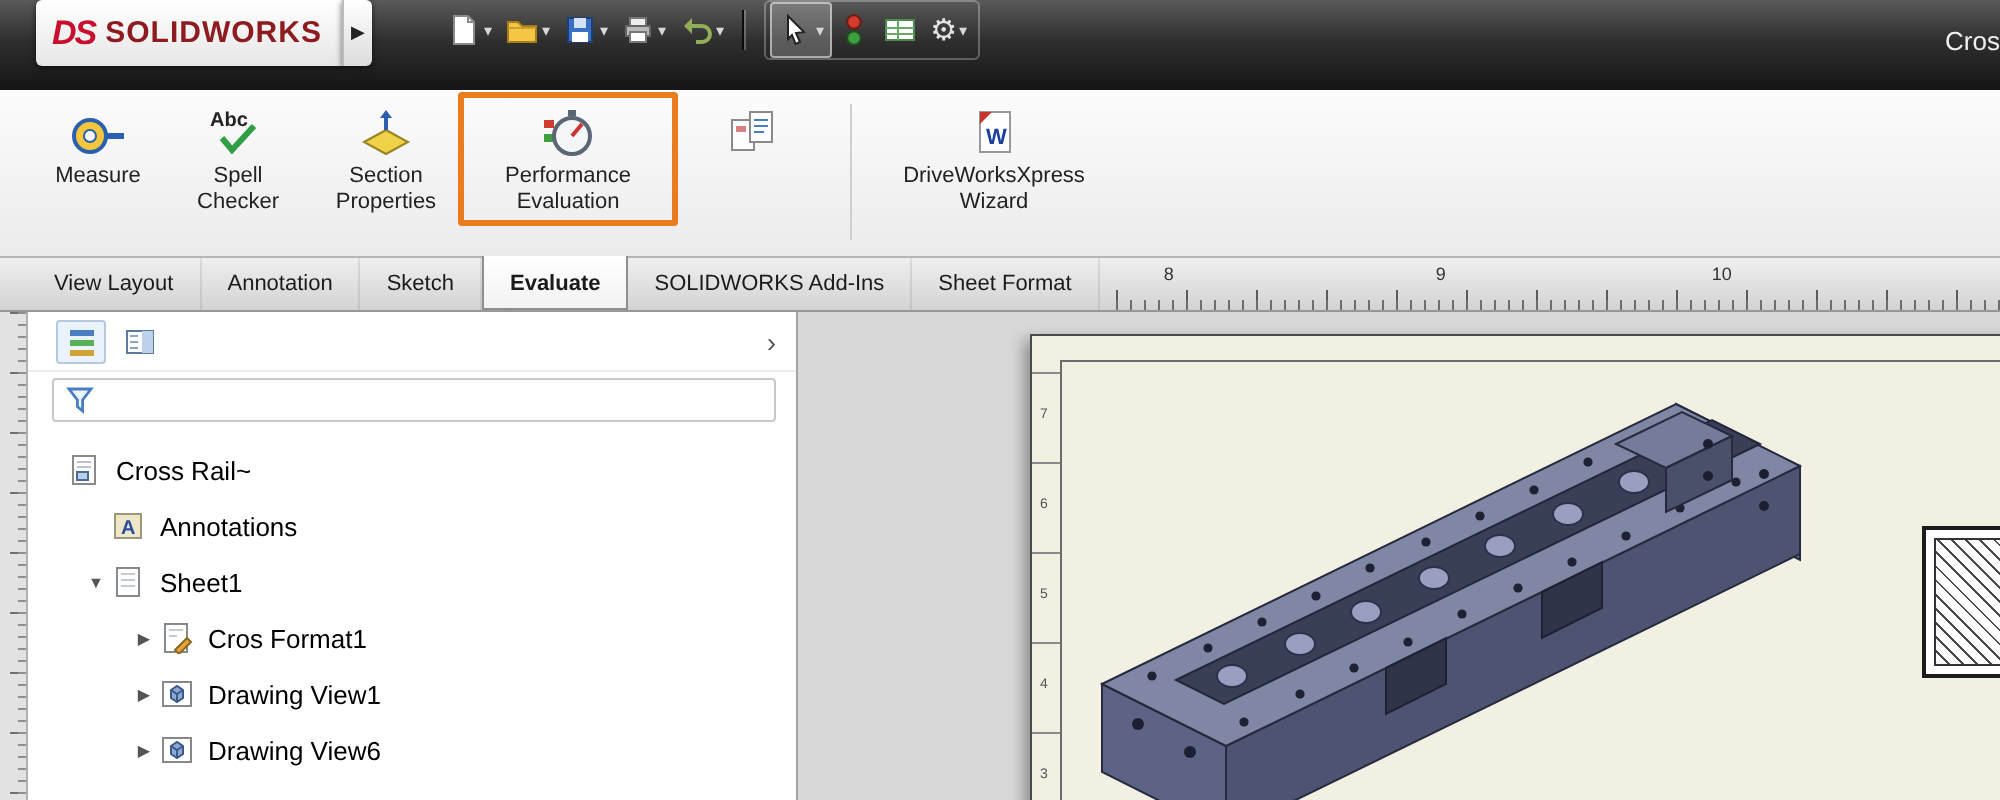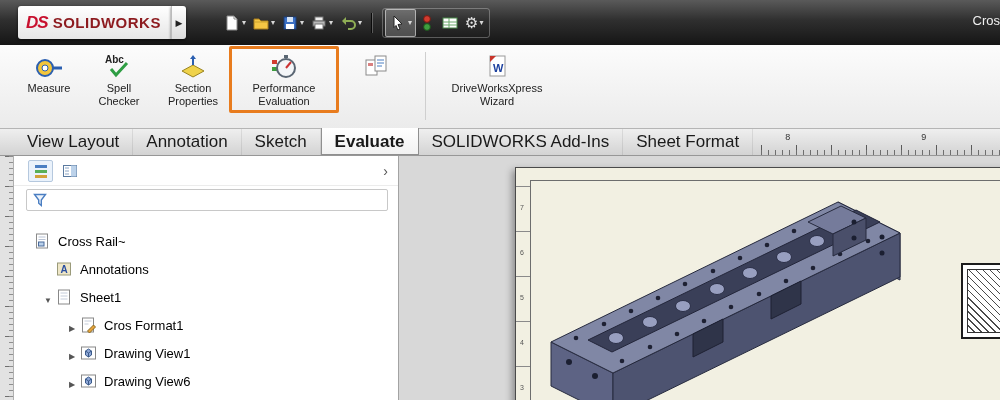--- a/index.html
+++ b/index.html
@@ -1,20 +1,20 @@
 <!DOCTYPE html>
 <html><head>
 <meta charset="utf-8">
 <style>
 *{box-sizing:border-box;margin:0;padding:0}
 body{font-family:"Liberation Sans","DejaVu Sans",sans-serif;background:#888}
 .app{position:relative;width:1000px;height:400px;overflow:hidden;background:#fff;color:#222;font-size:12px}
 
 
-.titlebar{height:45px;background:linear-gradient(180deg,#5a5a5a 0%,#2f2f2f 45%,#151515 100%);display:flex;align-items:center;position:relative}
+.titlebar{height:45px;background:linear-gradient(180deg,#5a5a5a 0%,#2f2f2f 45%,#151515 100%);display:flex;align-items:flex-start;position:relative}
 .logo-box{margin-left:18px;height:33px;background:linear-gradient(#ffffff,#e6e6e6);border-radius:3px 0 0 3px;display:flex;align-items:center;padding:0 10px 0 8px;box-shadow:0 1px 3px rgba(0,0,0,.6)}
 .logo-ds{color:#c8102e;font-weight:bold;font-style:italic;font-size:17px;margin-right:5px;letter-spacing:-1px}
 .logo-text{color:#8d1b1f;font-weight:bold;font-size:15px;letter-spacing:.5px}
 .logo-arrow{width:15px;height:33px;background:linear-gradient(#fff,#dcdcdc);border-radius:0 3px 3px 0;border-left:1px solid #bbb;display:flex;align-items:center;justify-content:center;color:#222;font-size:9px;box-shadow:0 1px 3px rgba(0,0,0,.6)}
 .qat{display:flex;align-items:center;margin-left:34px}
 .qat-btn{display:flex;align-items:center;height:28px;padding:0 3px;border-radius:3px}
 .caret{color:#d8d8d8;font-size:8px;margin-left:1px}
 .qat-sep{width:1px;height:20px;background:#0a0a0a;box-shadow:1px 0 0 rgba(255,255,255,.25);margin:0 6px}
 .qat-group{display:flex;align-items:center;border:1px solid rgba(255,255,255,.28);border-radius:3px;padding:0 2px;margin-left:4px;height:30px}
 .select-pressed{background:rgba(255,255,255,.22);border:1px solid rgba(255,255,255,.5);border-radius:2px}
@@ -24,42 +24,42 @@
 
 .ribbon{height:84px;background:linear-gradient(#fcfcfc,#ebebeb);border-bottom:1px solid #b5b5b5;display:flex;align-items:flex-start;padding:5px 0 0 12px;position:relative}
 .rb{display:flex;flex-direction:column;align-items:center;padding:3px 2px;margin:0 2px;border-radius:3px;position:relative}
 .rb .ic{width:30px;height:26px;margin-bottom:3px}
 .rb .lbl{font-size:11px;line-height:13px;text-align:center;color:#222}
 .rb-sep{width:1px;align-self:stretch;background:#cfcfcf;margin:2px 5px 8px 5px}
 .hl{position:absolute;left:-7px;right:-7px;top:-4px;bottom:-2px;border:3px solid #e87c1e;border-radius:2px;pointer-events:none;z-index:5}
 
 
 .tabstrip{height:27px;background:linear-gradient(#efefef,#d3d3d3);border-bottom:1px solid #979797;display:flex;align-items:stretch;padding-left:14px;position:relative}
-.tab{padding:0 13px;font-size:17px;color:#1a1a1a;display:flex;align-items:center;border-right:1px solid rgba(0,0,0,.08)}
+.tab{padding:0 13px;font-size:11px;color:#1a1a1a;display:flex;align-items:center;border-right:1px solid rgba(0,0,0,.08)}
 .tab.active{background:linear-gradient(#ffffff,#f2f2f2);font-weight:bold;border:1px solid #8f8f8f;border-top:none;margin-top:-1px;padding-top:1px}
 .ruler{flex:1;position:relative;margin-left:8px;background:
  repeating-linear-gradient(90deg,#6e6e6e 0 1px,transparent 1px 7px) left bottom/100% 5px no-repeat,
  repeating-linear-gradient(90deg,#5a5a5a 0 1px,transparent 1px 35px) left bottom/100% 10px no-repeat}
 .ruler .num{position:absolute;top:3px;font-size:9px;color:#333}
 
 
 .content{display:flex;height:244px}
 .edge-ruler{width:14px;background:#e2e2e2;border-right:1px solid #b0b0b0;background-image:
  repeating-linear-gradient(180deg,#8f8f8f 0 1px,transparent 1px 6px),
  repeating-linear-gradient(180deg,#6f6f6f 0 1px,transparent 1px 30px);
  background-size:4px 100%,8px 100%;background-position:right top,right top;background-repeat:no-repeat,no-repeat}
 
 .panel{width:385px;background:#fff;border-right:1px solid #a3a3a3;display:flex;flex-direction:column}
 .panel-toolbar{height:30px;display:flex;align-items:center;padding:0 10px 0 14px;border-bottom:1px solid #ececec}
 .ptab{width:25px;height:22px;display:flex;align-items:center;justify-content:center;border-radius:2px;margin-right:4px}
 .ptab.active{border:1px solid #b5c8de;background:#eaf2fb}
 .chev{margin-left:auto;color:#555;font-size:14px;line-height:14px}
 .filter-box{margin:3px 10px 4px 12px;height:22px;border:1px solid #c8c8c8;border-radius:2px;display:flex;align-items:center;padding-left:5px;background:#fff}
 .tree{flex:1;padding:6px 0 0 10px;font-size:13px;color:#000;overflow:hidden}
-.trow{display:flex;align-items:flex-end;height:28px;white-space:nowrap}
+.trow{display:flex;align-items:center;height:28px;white-space:nowrap}
 .exp{width:12px;font-size:8px;color:#555;text-align:center;margin-right:2px;flex:none}
 .ticon{width:17px;height:16px;margin-right:7px;flex:none}
 
 .canvas{flex:1;position:relative;background:#d8d8d8;overflow:hidden}
 .sheet{position:absolute;left:116px;top:11px;right:-60px;bottom:-60px;background:#f2f0e2;border:1px solid #4a4a4a;box-shadow:-3px 3px 7px rgba(0,0,0,.35)}
 .sheet-inner{position:absolute;left:14px;top:12px;right:10px;bottom:10px;border:1px solid #6d6d6d}
 .zone{position:absolute;left:4px;font-size:7px;color:#555}
 .ztick{position:absolute;left:0;width:14px;height:1px;background:#8a8a8a}
 .part{position:absolute;left:20px;top:22px;width:430px;height:230px}
 .section-view{position:absolute;left:445px;top:95px;width:72px;height:76px;background:#fff;border:2px solid #1c1c1c}

